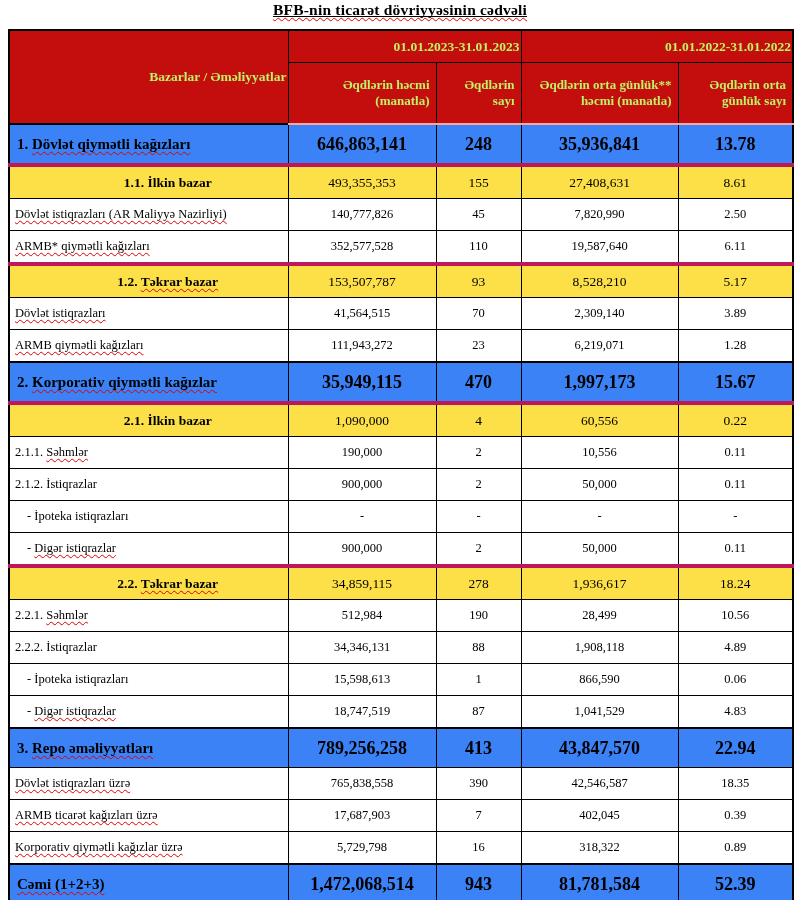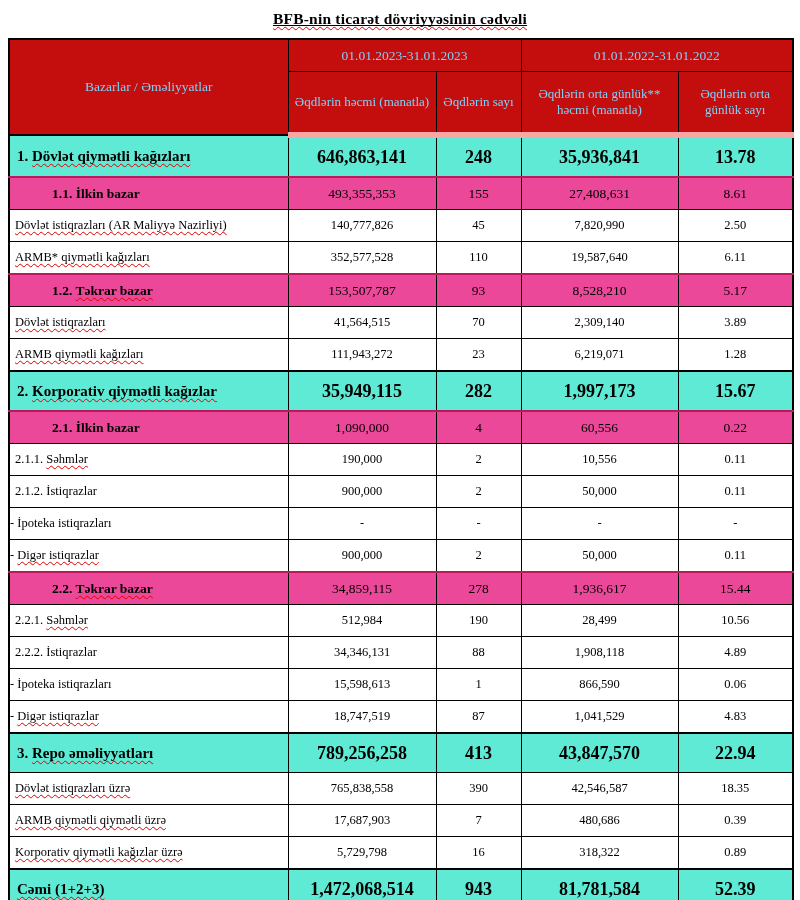--- a/index.html
+++ b/index.html
@@ -14,21 +14,21 @@
   .page {
     width: 800px;
     height: 900px;
     position: relative;
     overflow: hidden;
   }
   .doc-title {
     text-align: center;
     font-size: 15.5px;
     font-weight: bold;
-    margin-top: 10px;
+    margin-top: 1px;
     letter-spacing: 0.2px;
   }
   .u-solid {
     text-decoration: underline;
     text-decoration-thickness: 1px;
   }
   .sq {
     text-decoration: underline wavy #e00000;
     text-decoration-thickness: 1px;
     text-underline-offset: 2px;
@@ -41,51 +41,51 @@
     margin: 10px 0 0 8px;
     border: 2px solid #000;
   }
   table.main th, table.main td {
     border: 1px solid #000;
     overflow: hidden;
     white-space: nowrap;
   }
   thead th {
     background: #c40d0d;
-    color: #7dd3fc;
-    font-weight: normal;
-    text-align: center;
+    color: #bef264;
+    font-weight: bold;
+    text-align: right;
     vertical-align: middle;
     font-size: 13.5px;
     border: 1px solid #000;
   }
   tr.hdr-periods th { height: 29px; }
   tr.hdr-cols th { height: 60px; font-size: 13px; line-height: 1.25; white-space: normal; padding: 0 6px; }
-  thead tr.hdr-cols th { border-bottom: 6px solid #fca5a5; }
+  thead tr.hdr-cols th { border-bottom: 2px solid #fca5a5; }
 
   td.label-cell {
     text-align: left;
     padding: 2px 4px 2px 5px;
     font-size: 12.5px;
   }
   td.value-cell {
     text-align: center;
     font-size: 12.5px;
     padding: 2px 2px;
   }
-  tr.row-section td { background: #5eead4; border-top: 2px solid #000; height: 34px; margin-top: 23px; }
+  tr.row-section td { background: #3b82f6; border-top: 2px solid #000; height: 34px; margin-top: 23px; }
   tr.row-section td.label-cell { font-size: 15px; font-weight: bold; padding-left: 7px; }
   tr.row-section td.value-cell { font-size: 18px; font-weight: bold; }
 
-  tr.row-sub td { background: #ec4899; border-top: 2px solid #be185d; height: 27px; }
+  tr.row-sub td { background: #fde047; border-top: 4px solid #be185d; height: 27px; text-align: center; }
   tr.row-sub td.label-cell { font-size: 13.5px; font-weight: bold; padding-left: 42px; }
   tr.row-sub td.value-cell { font-size: 13.5px; font-weight: normal; }
 
   tr.row-item td { background: #ffffff; height: 27px; }
-  tr.row-item td.label-cell.ind { padding-left: 0; margin-top: 16px; }
+  tr.row-item td.label-cell.ind { padding-left: 17px; margin-top: 16px; }
 
   tr.row-totalsub td { border-top: 2px solid #000; height: 30px; }
   tr.row-totalsub td.label-cell { background: #ffffff; font-size: 13px; padding-left: 14px; }
   tr.row-totalsub td.value-cell { background: #f2f2f2; font-size: 14.5px; font-weight: bold; }
 </style>
 </head>
 <body>
 
 <div class="page">
 
@@ -160,21 +160,21 @@
         <tr class="row-item">
           <td class="label-cell"><span class="sq">ARMB qiymətli kağızları</span></td>
           <td class="value-cell">111,943,272</td>
           <td class="value-cell">23</td>
           <td class="value-cell">6,219,071</td>
           <td class="value-cell">1.28</td>
         </tr>
         <tr class="row-section">
           <td class="label-cell"><span>2. </span><span class="sq">Korporativ qiymətli kağızlar</span></td>
           <td class="value-cell">35,949,115</td>
-          <td class="value-cell">282</td>
+          <td class="value-cell">470</td>
           <td class="value-cell">1,997,173</td>
           <td class="value-cell">15.67</td>
         </tr>
         <tr class="row-sub">
           <td class="label-cell"><span>2.1. </span><span>İlkin bazar</span></td>
           <td class="value-cell">1,090,000</td>
           <td class="value-cell">4</td>
           <td class="value-cell">60,556</td>
           <td class="value-cell">0.22</td>
         </tr>
@@ -204,21 +204,21 @@
           <td class="value-cell">900,000</td>
           <td class="value-cell">2</td>
           <td class="value-cell">50,000</td>
           <td class="value-cell">0.11</td>
         </tr>
         <tr class="row-sub">
           <td class="label-cell"><span>2.2. </span><span class="sq">Təkrar bazar</span></td>
           <td class="value-cell">34,859,115</td>
           <td class="value-cell">278</td>
           <td class="value-cell">1,936,617</td>
-          <td class="value-cell">15.44</td>
+          <td class="value-cell">18.24</td>
         </tr>
         <tr class="row-item">
           <td class="label-cell"><span>2.2.1. </span><span class="sq">Səhmlər</span></td>
           <td class="value-cell">512,984</td>
           <td class="value-cell">190</td>
           <td class="value-cell">28,499</td>
           <td class="value-cell">10.56</td>
         </tr>
         <tr class="row-item">
           <td class="label-cell"><span>2.2.2. </span><span>İstiqrazlar</span></td>
@@ -249,24 +249,24 @@
           <td class="value-cell">22.94</td>
         </tr>
         <tr class="row-item">
           <td class="label-cell"><span class="sq">Dövlət istiqrazları üzrə</span></td>
           <td class="value-cell">765,838,558</td>
           <td class="value-cell">390</td>
           <td class="value-cell">42,546,587</td>
           <td class="value-cell">18.35</td>
         </tr>
         <tr class="row-item">
-          <td class="label-cell"><span class="sq">ARMB qiymətli qiymətli üzrə</span></td>
+          <td class="label-cell"><span class="sq">ARMB ticarət kağızları üzrə</span></td>
           <td class="value-cell">17,687,903</td>
           <td class="value-cell">7</td>
-          <td class="value-cell">480,686</td>
+          <td class="value-cell">402,045</td>
           <td class="value-cell">0.39</td>
         </tr>
         <tr class="row-item">
           <td class="label-cell"><span class="sq">Korporativ qiymətli kağızlar üzrə</span></td>
           <td class="value-cell">5,729,798</td>
           <td class="value-cell">16</td>
           <td class="value-cell">318,322</td>
           <td class="value-cell">0.89</td>
         </tr>
         <tr class="row-section">

